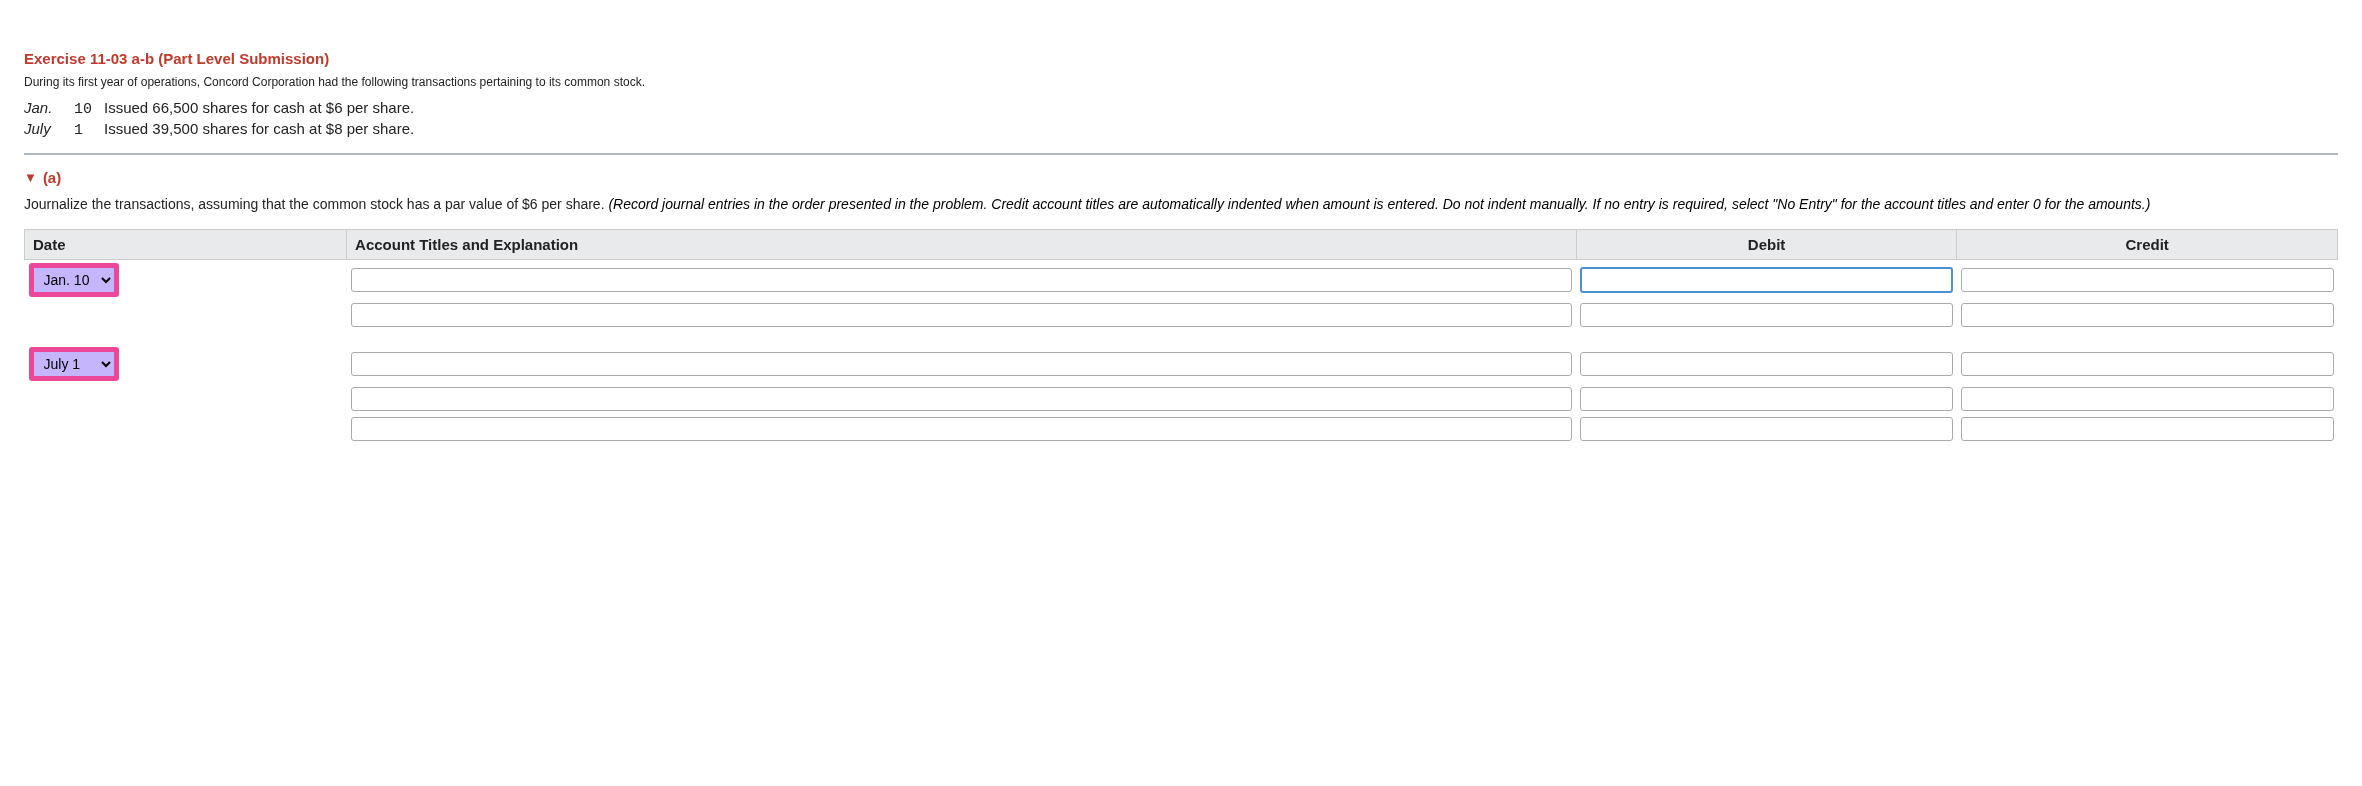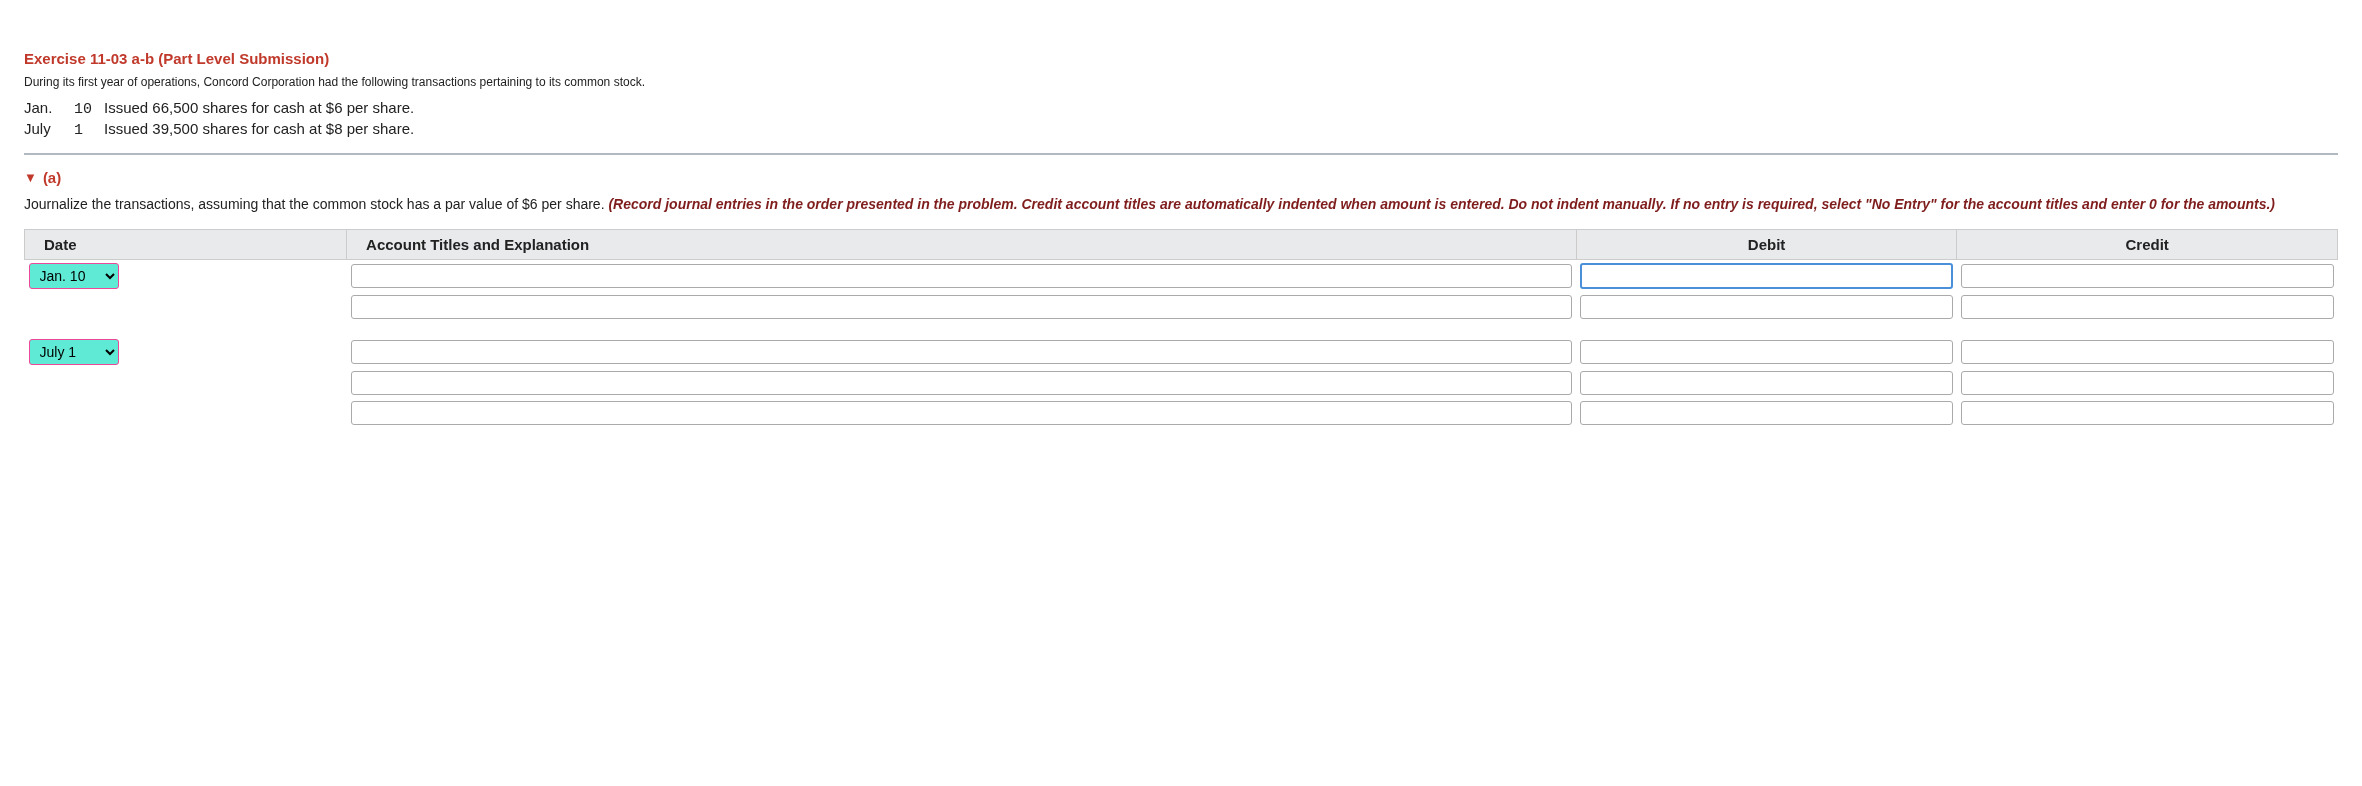--- a/index.html
+++ b/index.html
@@ -26,20 +26,21 @@
     }
     .transaction-row {
       display: flex;
       align-items: baseline;
       margin-bottom: 2px;
       font-size: 15px;
     }
     .trans-month {
       width: 50px;
       display: inline-block;
+      font-style: italic;
     }
     .trans-day {
       width: 30px;
       display: inline-block;
       font-family: Liberation Mono, monospace;
     }
     .trans-text {
       display: inline-block;
     }
     .divider {
@@ -61,54 +62,54 @@
       color: #c0392b;
       font-weight: bold;
       font-size: 15px;
     }
     .instruction {
       font-size: 14px;
       margin-bottom: 14px;
       line-height: 1.5;
     }
     .instruction-bold {
-      color: #7f1d1d;
-      font-weight: bold;
+      color: #000000;
+      font-weight: normal;
       font-style: italic;
     }
     .journal-table {
       width: 100%;
       border-collapse: collapse;
       margin-top: 4px;
     }
     .journal-table thead tr th {
       background: #e8eaec;
       text-align: left;
       font-weight: bold;
       font-size: 15px;
-      padding: 6px 19px;
+      padding: 6px 8px;
       border: 1px solid #ccc;
     }
     .journal-table thead tr th.col-debit,
     .journal-table thead tr th.col-credit {
       text-align: center;
     }
     .journal-table tbody tr td {
       padding: 3px 4px;
       vertical-align: middle;
     }
     .col-date { width: 110px; }
     .col-account { width: 420px; margin-top: 48px; }
     .col-debit { width: 130px; text-align: center; }
     .col-credit { width: 130px; text-align: center; }
 
     .date-select {
-      border: 1px solid #ec4899;
+      border: 5px solid #ec4899;
       border-radius: 3px;
-      background: #5eead4;
+      background: #c4b5fd;
       font-size: 14px;
       padding: 3px 6px;
       width: 90px;
       cursor: pointer;
     }
     .account-input {
       border: 1px solid #aaa;
       border-radius: 3px;
       font-size: 14px;
       padding: 3px 6px;

